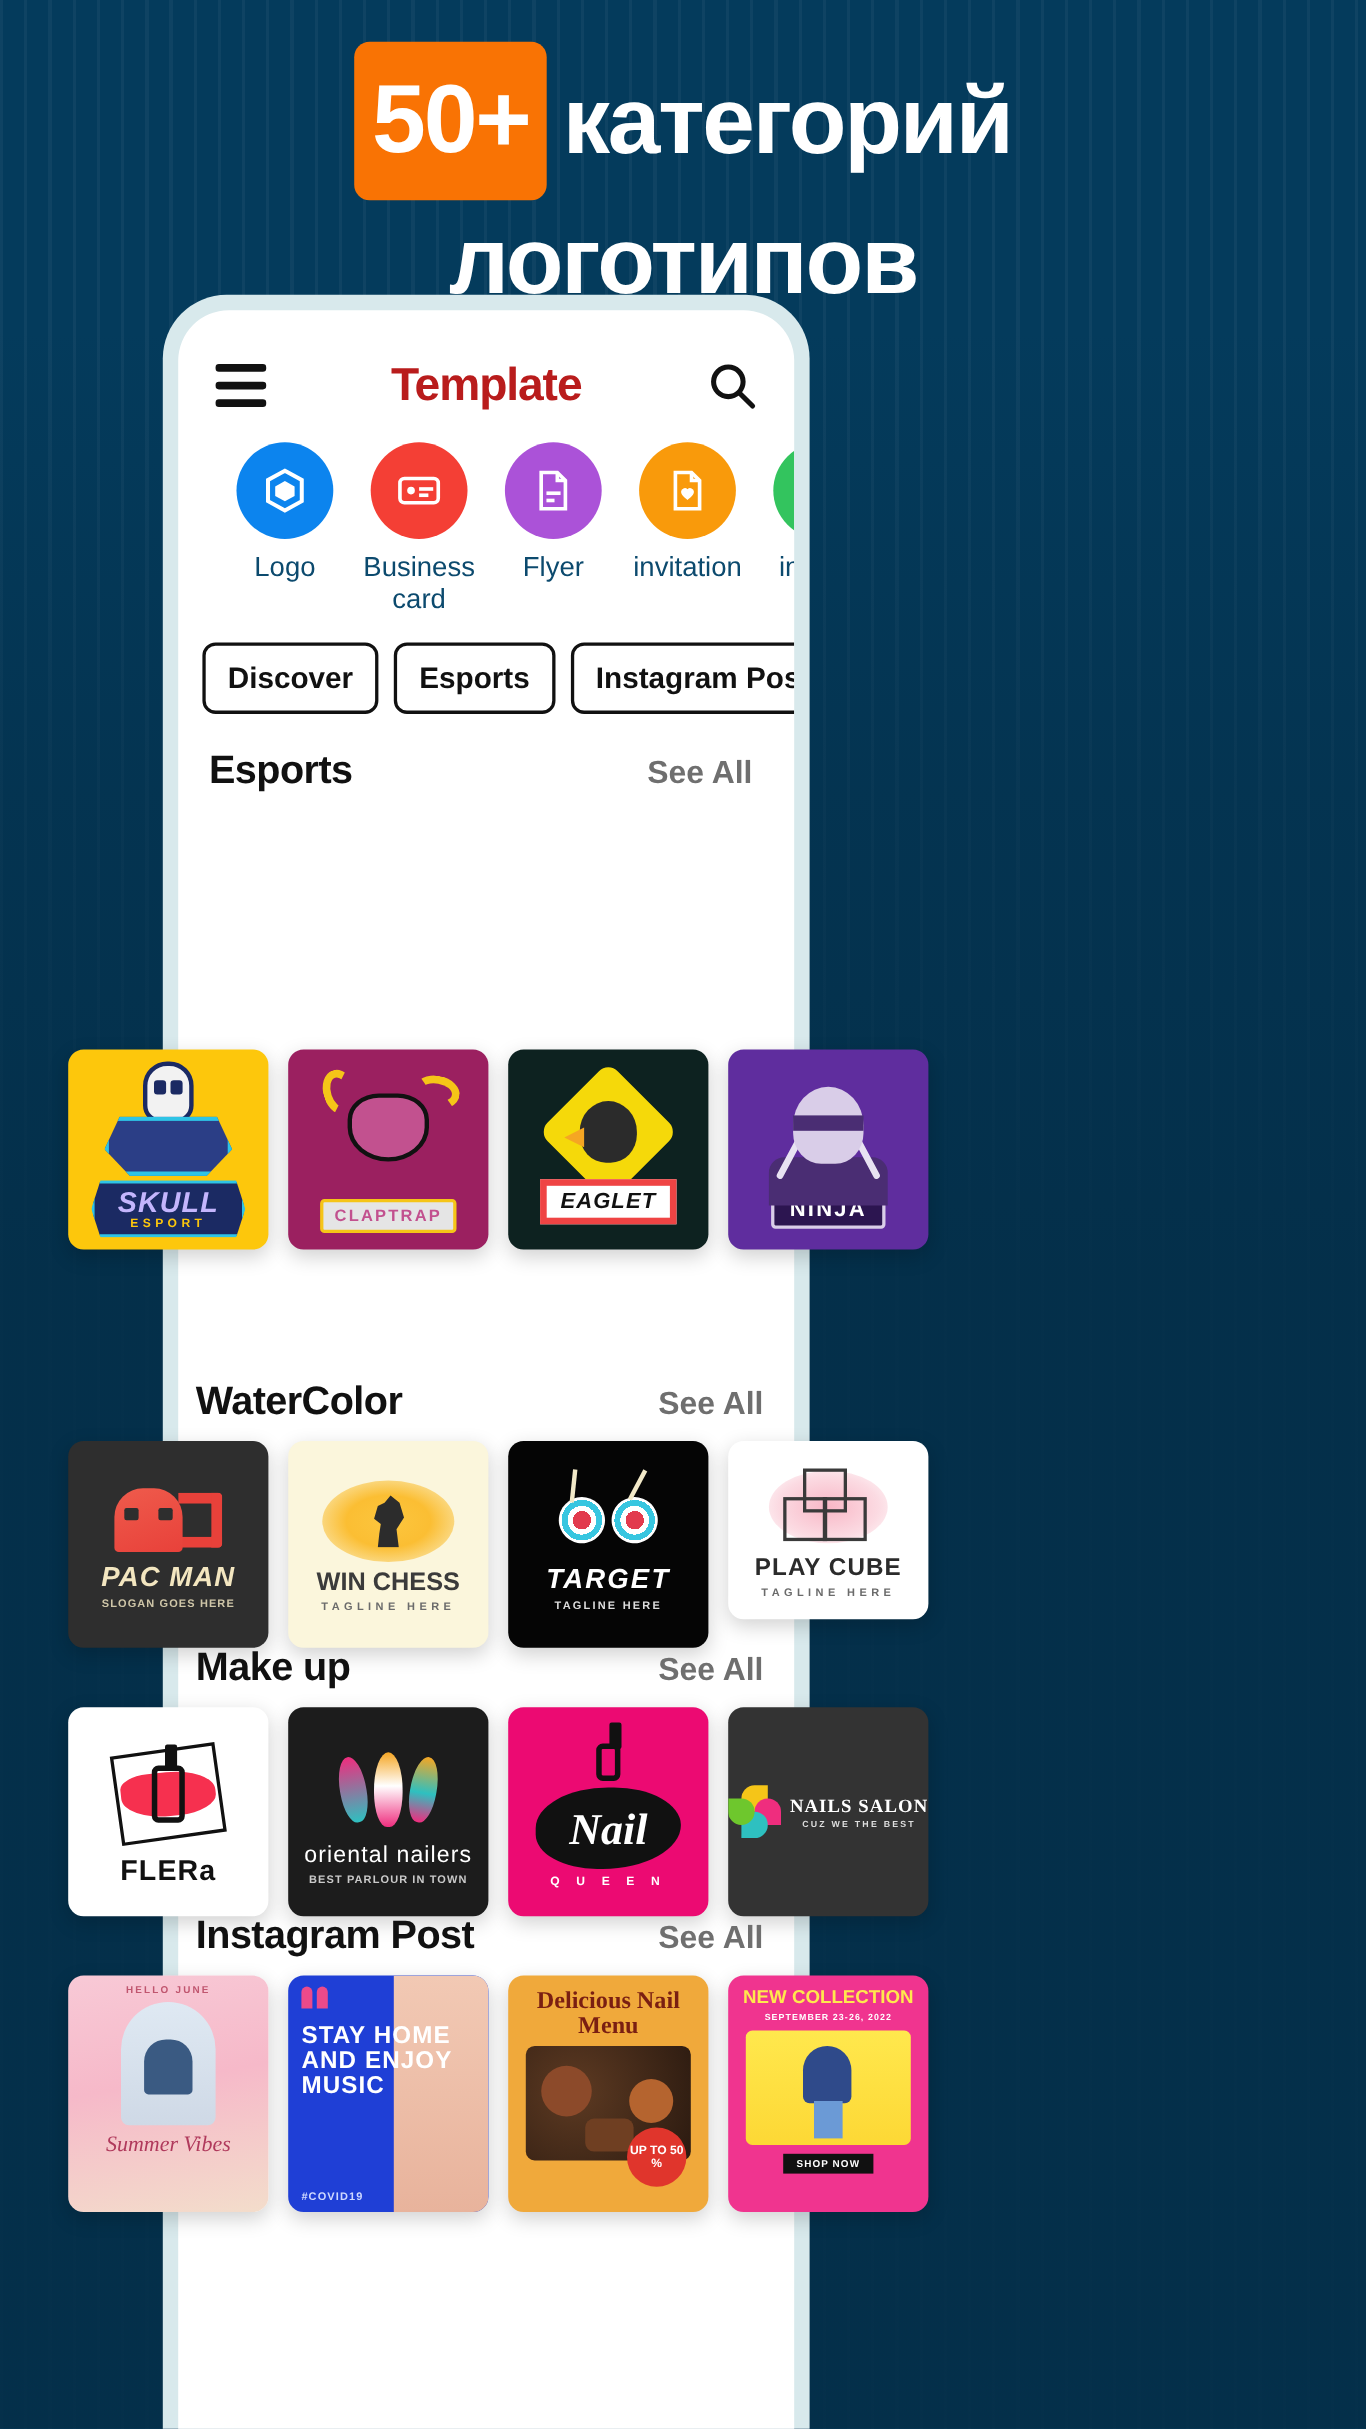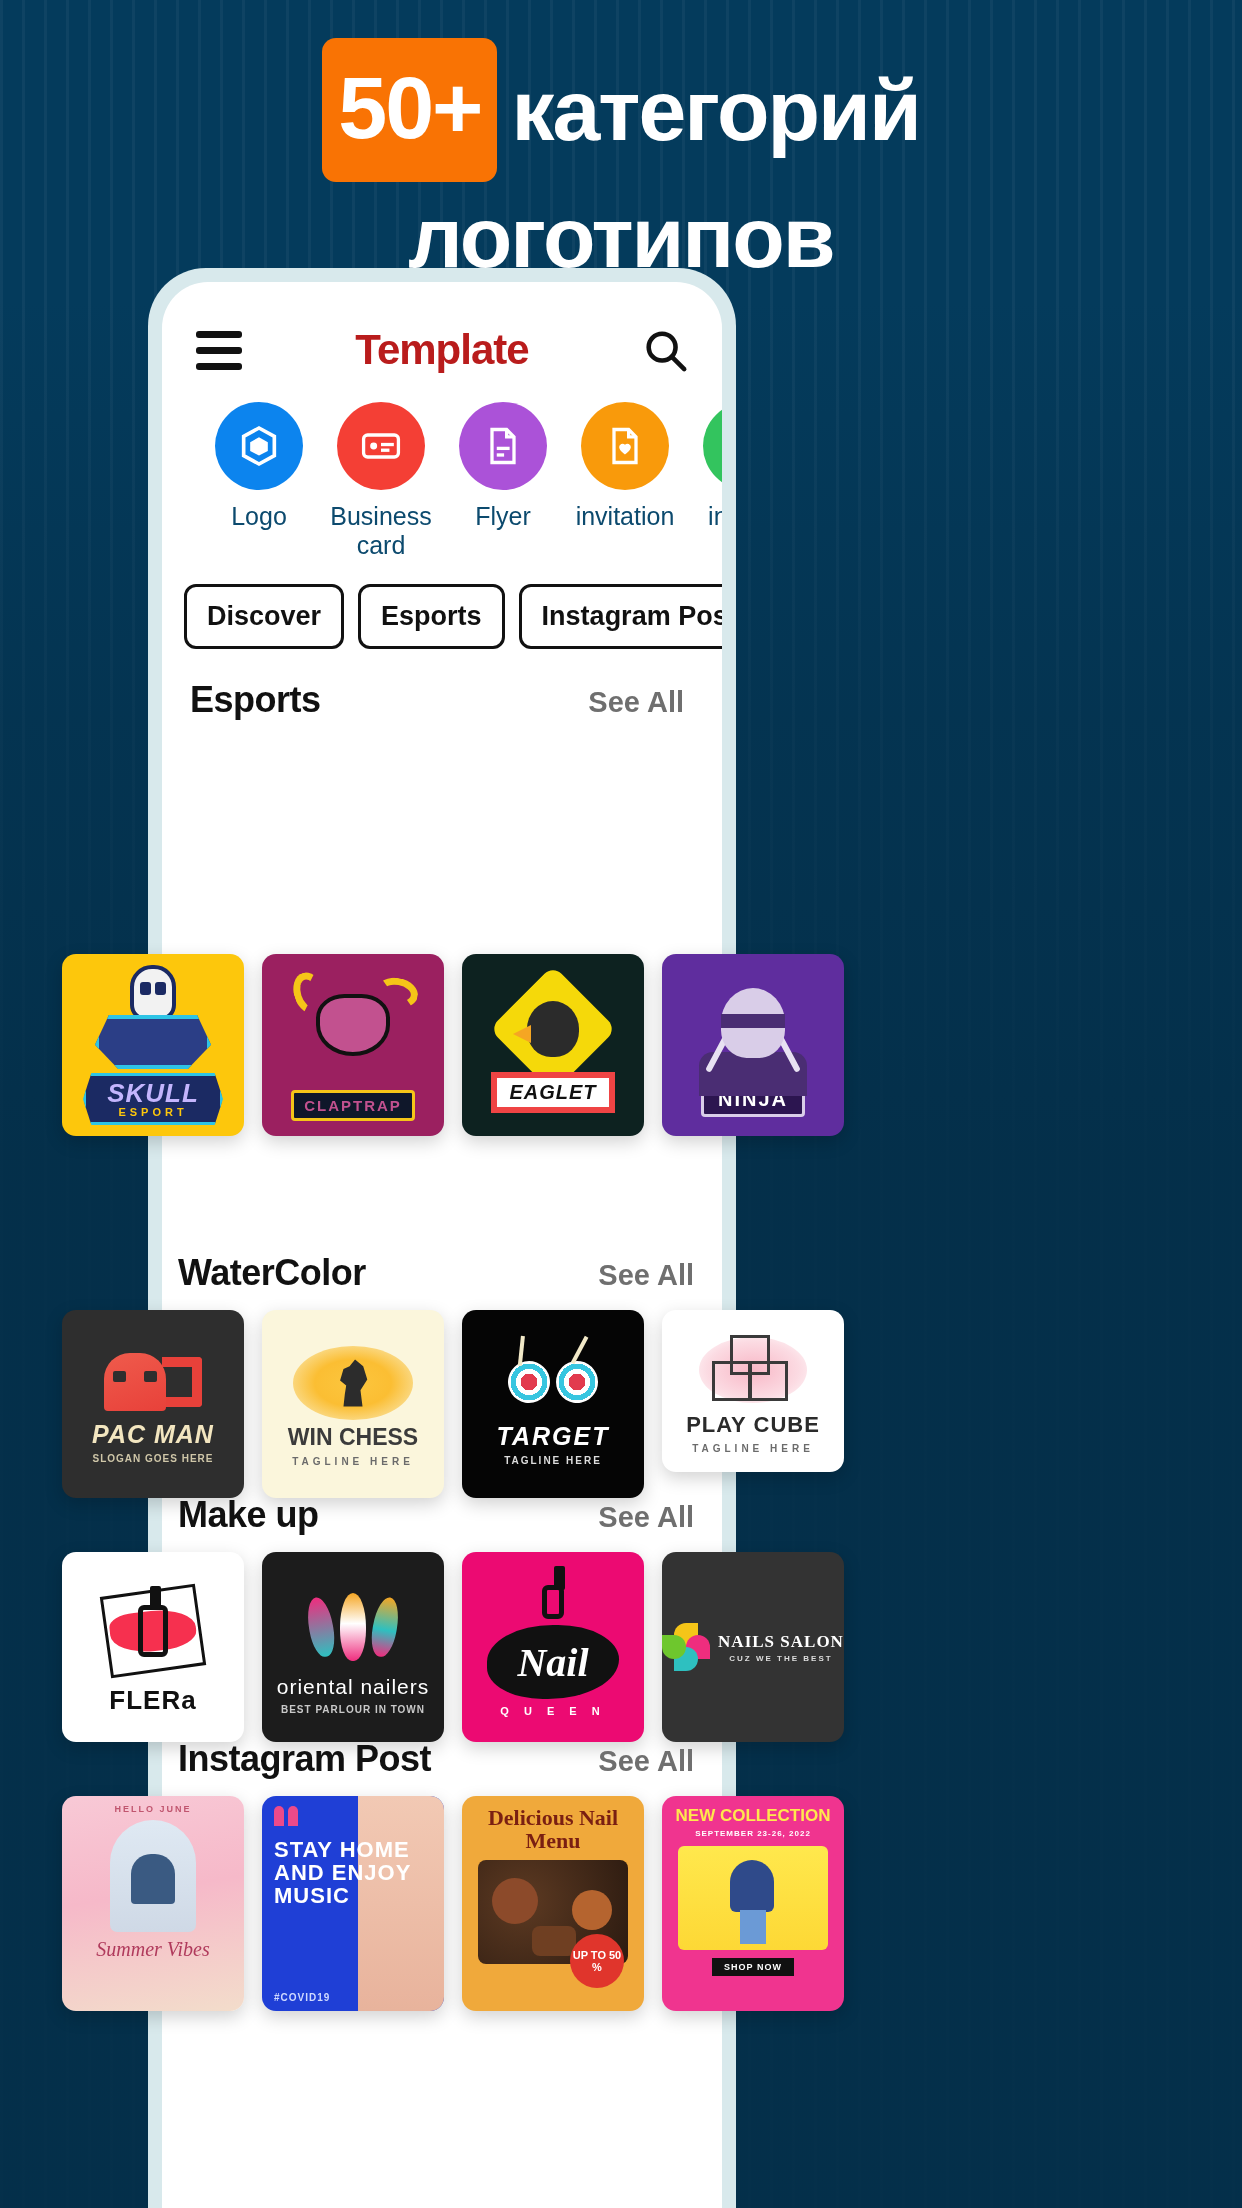--- a/index.html
+++ b/index.html
@@ -404,21 +404,21 @@
     </div>
 
     <div class="card card-big" style="background:#9b2060">
       <div style="text-align:center">
         <div style="position:relative;height:96px;">
           <div class="bull-head" style="margin-top:24px">
             <div class="horn l"></div>
               <div class="horn r"></div>
           </div>
         </div>
-        <div style="background:#0f172a;border:3px solid #f5c518;border-radius:4px;padding:4px 10px;display:inline-block">
+        <div style="background:#e5e5e5;border:3px solid #f5c518;border-radius:4px;padding:4px 10px;display:inline-block">
           <div class="lg-txt" style="color:#c2518f;font-size:15px;letter-spacing:2px">CLAPTRAP</div>
         </div>
       </div>
     </div>
 
     <div class="card card-big" style="background:#0d2220">
       <div style="text-align:center">
         <div style="display:flex;justify-content:center;height:102px;align-items:center">
           <div class="diamond">
               <div class="eagle-head"></div>

